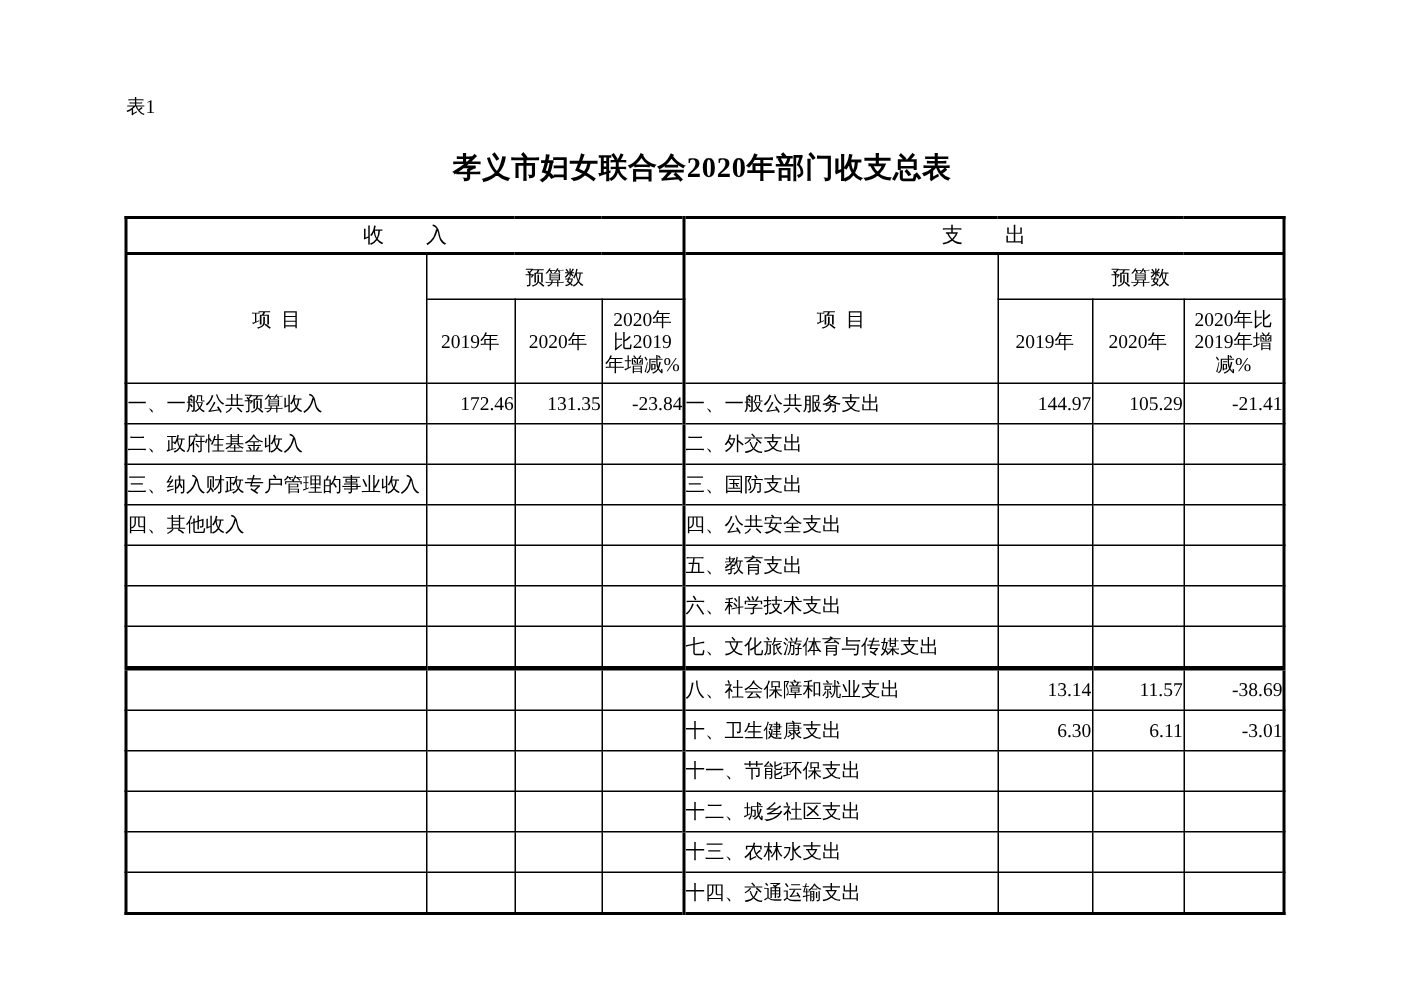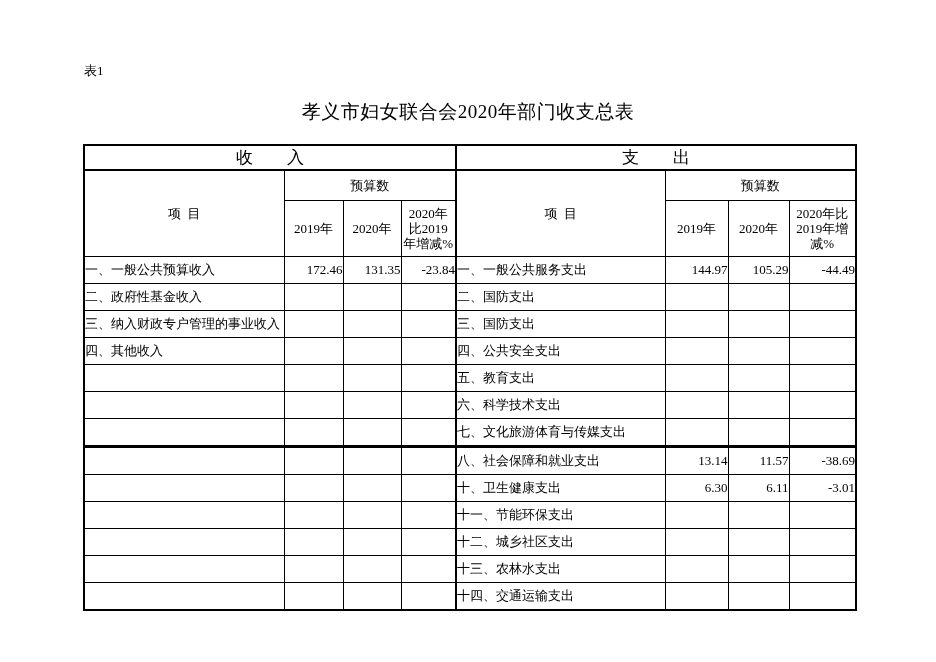--- a/index.html
+++ b/index.html
@@ -7,21 +7,21 @@
     width:936px;height:662px;
     font-family:"Liberation Serif","DejaVu Serif",serif;
     color:#000;
     position:relative;
     overflow:hidden;
   }
   .sheet{position:absolute;left:0;top:0;width:936px;height:662px;background:#fff;padding-left:44px;}
   .table-number{position:absolute;left:84px;top:62px;font-size:13px;}
   .doc-title{
     position:absolute;left:0;top:99px;width:936px;
-    text-align:center;font-size:19px;font-weight:normal;
+    text-align:center;font-size:19px;font-weight:bold;
     letter-spacing:0.5px;
   }
   .unit-label{
     position:absolute;left:83px;top:122px;width:772px;
     text-align:right;font-size:13px;
   }
   table.budget{
     position:absolute;left:83px;top:144px;width:772px;
     border-collapse:collapse;table-layout:fixed;
     border:2px solid #000;
@@ -29,21 +29,21 @@
   table.budget th, table.budget td{
     border:1px solid #000;
     font-weight:normal;
     font-size:13px;
     padding:0;
     overflow:hidden;
   }
   tr.section-row th{
     height:22px;
     border-bottom:2px solid #000;
-    font-size:17px;
+    font-size:14px;
   }
   tr.budget-row th{height:29px;margin-top:28px;}
   tr.year-row th{height:55px;font-family:Liberation Serif, serif;}
   th.pre, td.pre{white-space:pre;}
   th.change-hdr{font-size:12px;line-height:1.18;white-space:pre;}
   td.item{
     text-align:left;padding-left:3px;white-space:nowrap;
     height:26px;
   }
   td.num{text-align:right;padding-right:5px;}
@@ -97,28 +97,28 @@
     </thead>
     <tbody>
         <tr>
     <td class="item">一、一般公共预算收入</td>
     <td class="num">172.46</td>
     <td class="num">131.35</td>
     <td class="num">-23.84</td>
     <td class="item divider-left">一、一般公共服务支出</td>
     <td class="num">144.97</td>
     <td class="num">105.29</td>
-    <td class="num">-44.49</td>
+    <td class="num">-21.41</td>
   </tr>
         <tr>
     <td class="item">二、政府性基金收入</td>
     <td class="num"></td>
     <td class="num"></td>
     <td class="num"></td>
-    <td class="item divider-left">二、国防支出</td>
+    <td class="item divider-left">二、外交支出</td>
     <td class="num"></td>
     <td class="num"></td>
     <td class="num"></td>
   </tr>
         <tr>
     <td class="item">三、纳入财政专户管理的事业收入</td>
     <td class="num"></td>
     <td class="num"></td>
     <td class="num"></td>
     <td class="item divider-left">三、国防支出</td>

